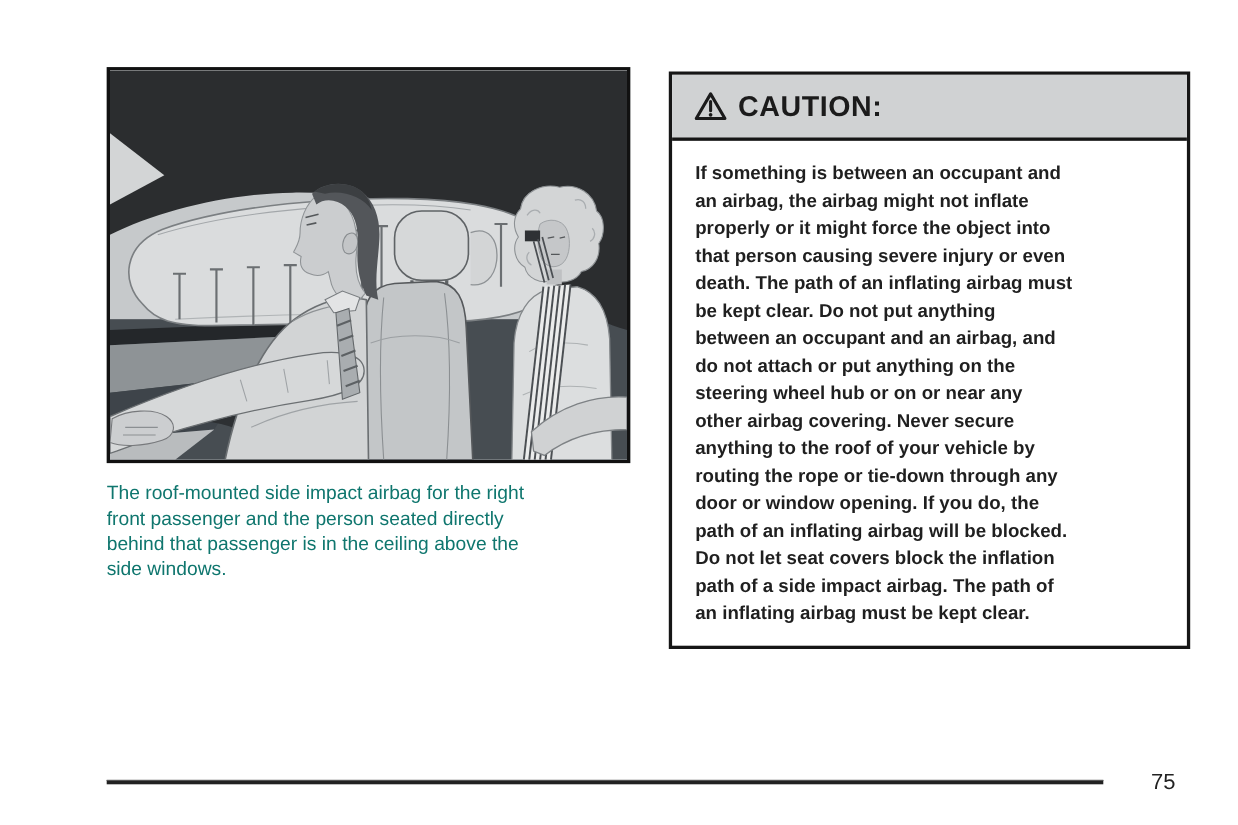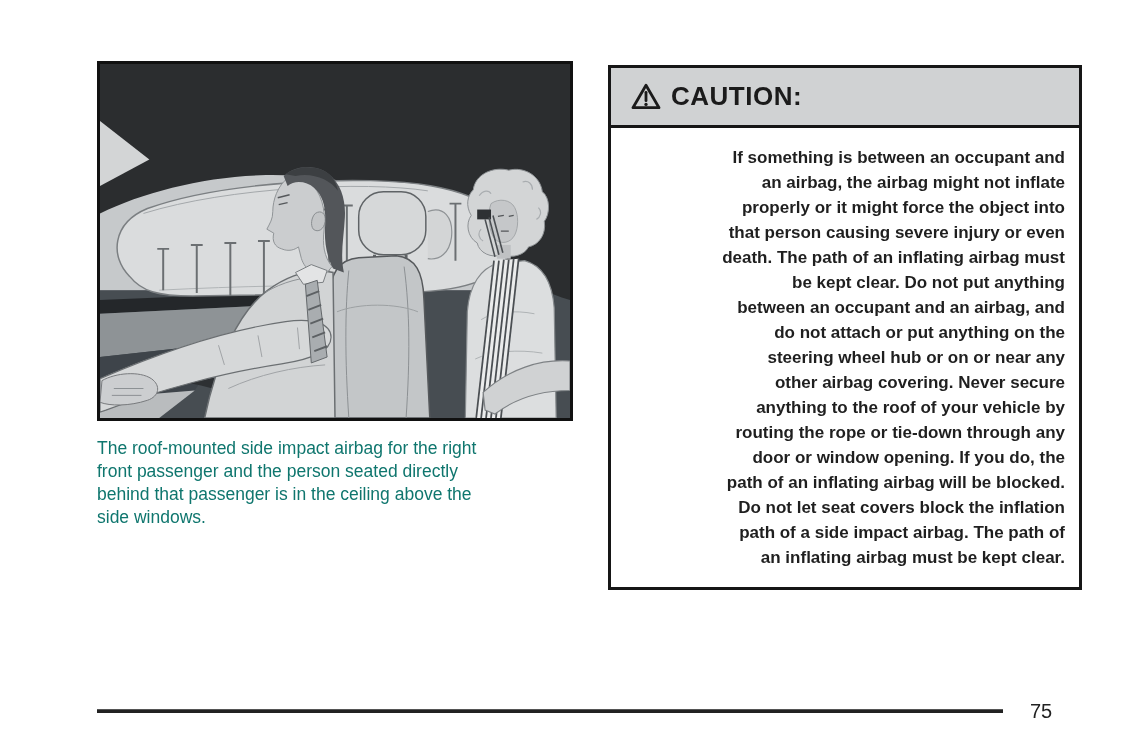--- a/index.html
+++ b/index.html
@@ -18,43 +18,43 @@
   }
   .figure-frame svg{display:block;width:100%;height:100%;}
   .figure-caption{
     position:absolute;left:97px;top:437px;width:482px;
     font-size:17.5px;line-height:23px;color:#0f766e;
   }
 
   
   .caution-box{
     position:absolute;left:608px;top:65px;width:474px;height:525px;
-    border:3px solid #161616;box-sizing:border-box;background:#ffffff;text-align:right;
+    border:3px solid #161616;box-sizing:border-box;background:#ffffff;
   }
   .caution-header{
     height:60px;background:#d0d2d3;border-bottom:3px solid #161616;
     display:flex;align-items:center;padding-left:20px;box-sizing:border-box;
   }
   .caution-header .warn-icon{width:30px;height:27px;margin-right:10px;flex:0 0 auto;}
   .caution-title{
     font-size:26px;font-weight:bold;color:#1b1b1b;letter-spacing:0.5px;
   }
   .caution-body{
     padding:17px 14px 0 21px;
-    font-size:17px;font-weight:bold;line-height:25px;color:#1f1f1f;margin-left:32px;
+    font-size:17px;font-weight:bold;line-height:25px;color:#1f1f1f;
   }
 
   
   .footer-rule{
     position:absolute;left:97px;top:709px;width:906px;height:4px;
     background:#222;border-top:1px solid #555;box-sizing:border-box;
   }
   .page-number{
     position:absolute;left:1030px;top:700px;width:55px;
-    font-size:20px;color:#222;text-align:left;
+    font-size:20px;color:#222;text-align:center;
   }
 </style>
 </head>
 <body>
 
 <div>
 
   <div class="figure-frame">
     <svg viewBox="0 0 476 360" preserveAspectRatio="none" aria-hidden="true">
 

